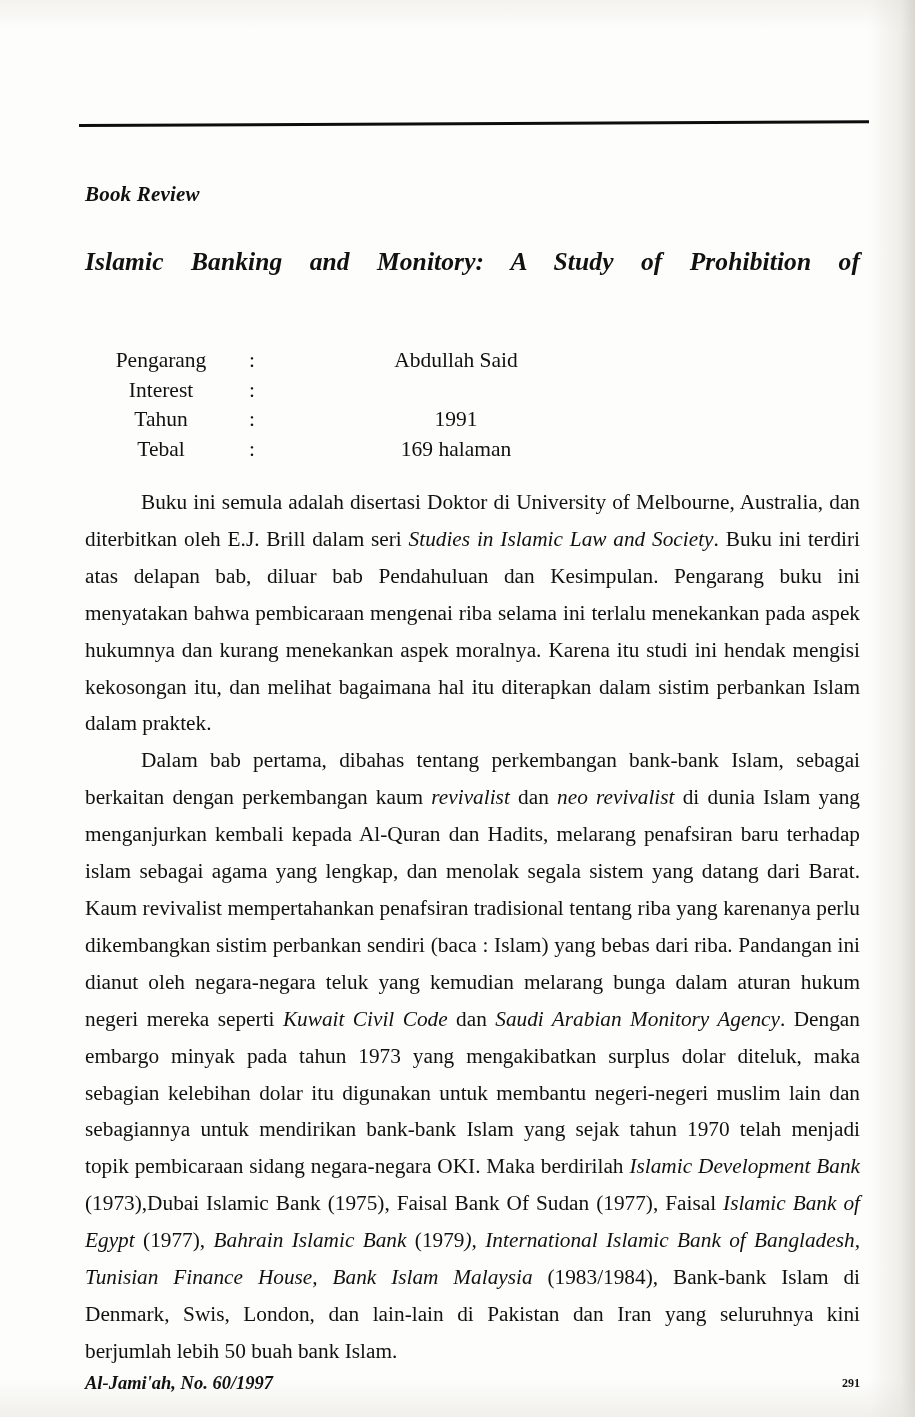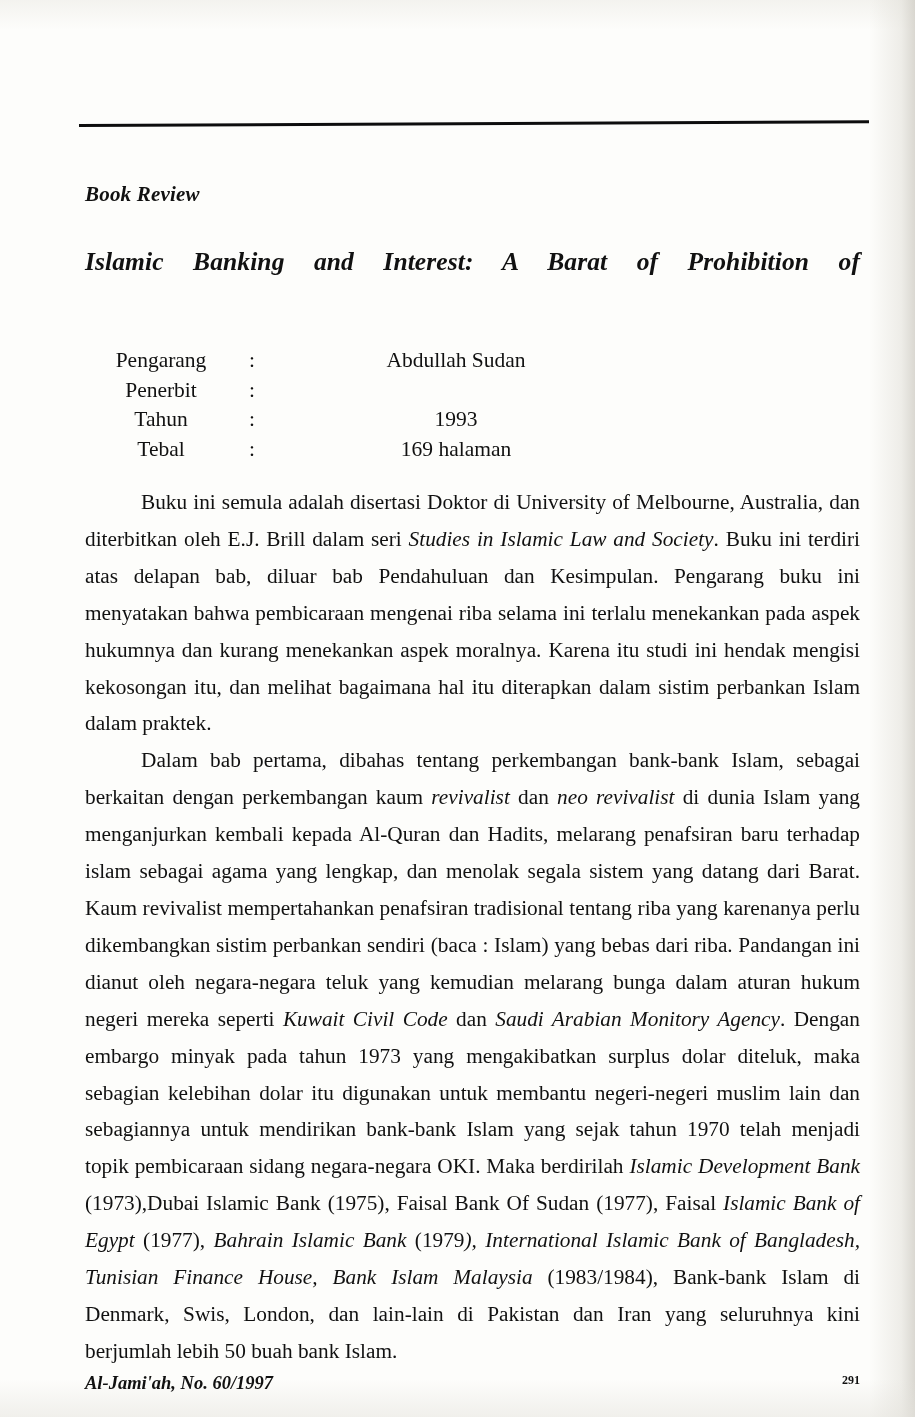--- a/index.html
+++ b/index.html
@@ -144,21 +144,21 @@
   .body-block i {
     font-style: italic;
   }
 
   .footer {
     position: absolute;
     left: 0;
     top: 1337px;
     width: 775px;
     display: flex;
-    align-items: flex-start;
+    align-items: center;
     justify-content: space-between;
   }
   .footer-left {
     font-style: italic;
     font-weight: bold;
     font-size: 18.5px;
   }
   .footer-right {
     font-weight: bold;
     font-size: 12px;
@@ -173,37 +173,37 @@
   <div id="scan-shade-right"></div>
   <div id="scan-shade-bottom"></div>
 
   <div id="content">
 
     <div class="top-rule"></div>
 
     <div class="kicker">Book Review</div>
 
     <div class="doc-title">
-      <span class="line1">Islamic Banking and Interest: A Barat of Prohibition of</span>
+      <span class="line1">Islamic Banking and Monitory: A Study of Prohibition of</span>
     </div>
 
     <div class="meta">
       <div class="meta-row">
         <span class="meta-label">Pengarang</span>
         <span class="meta-colon">:</span>
-        <span class="meta-value">Abdullah Sudan</span>
-      </div>
-      <div class="meta-row">
-        <span class="meta-label">Penerbit</span>
+        <span class="meta-value">Abdullah Said</span>
+      </div>
+      <div class="meta-row">
+        <span class="meta-label">Interest</span>
         <span class="meta-colon">:</span>
       </div>
       <div class="meta-row">
         <span class="meta-label">Tahun</span>
         <span class="meta-colon">:</span>
-        <span class="meta-value">1993</span>
+        <span class="meta-value">1991</span>
       </div>
       <div class="meta-row">
         <span class="meta-label">Tebal</span>
         <span class="meta-colon">:</span>
         <span class="meta-value">169 halaman</span>
       </div>
     </div>
 
     <div class="body-block">
 

